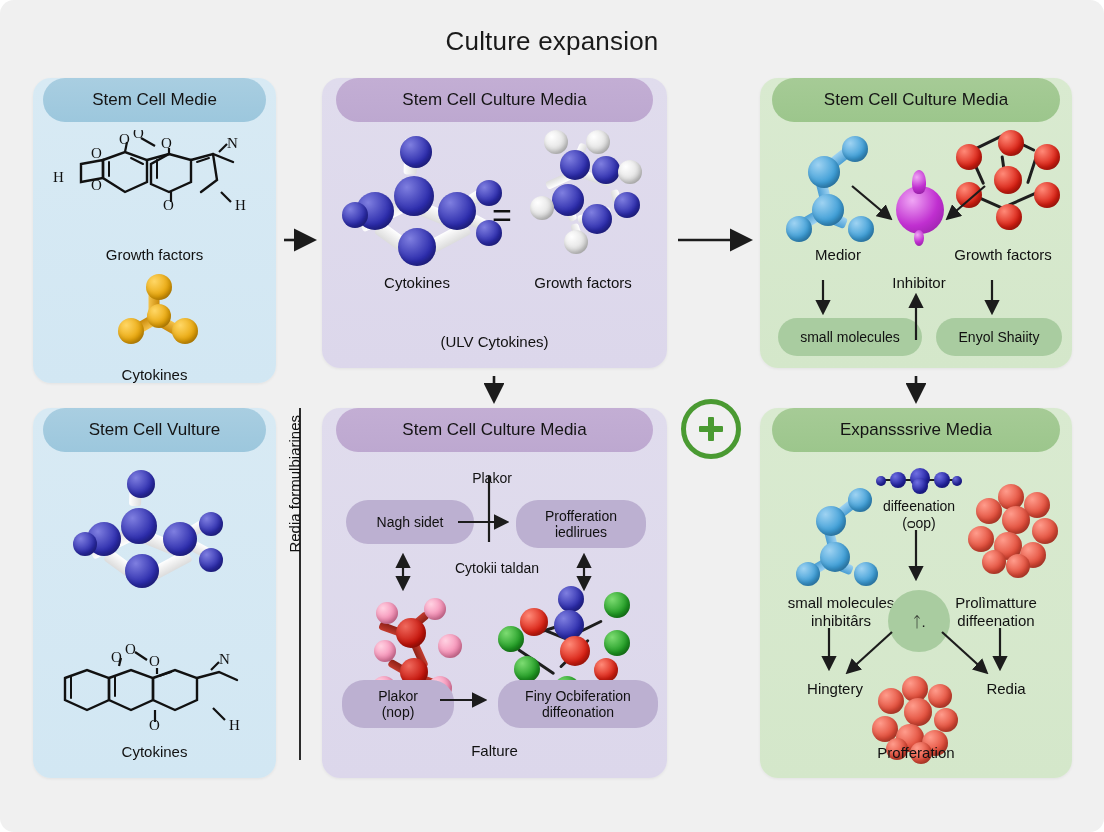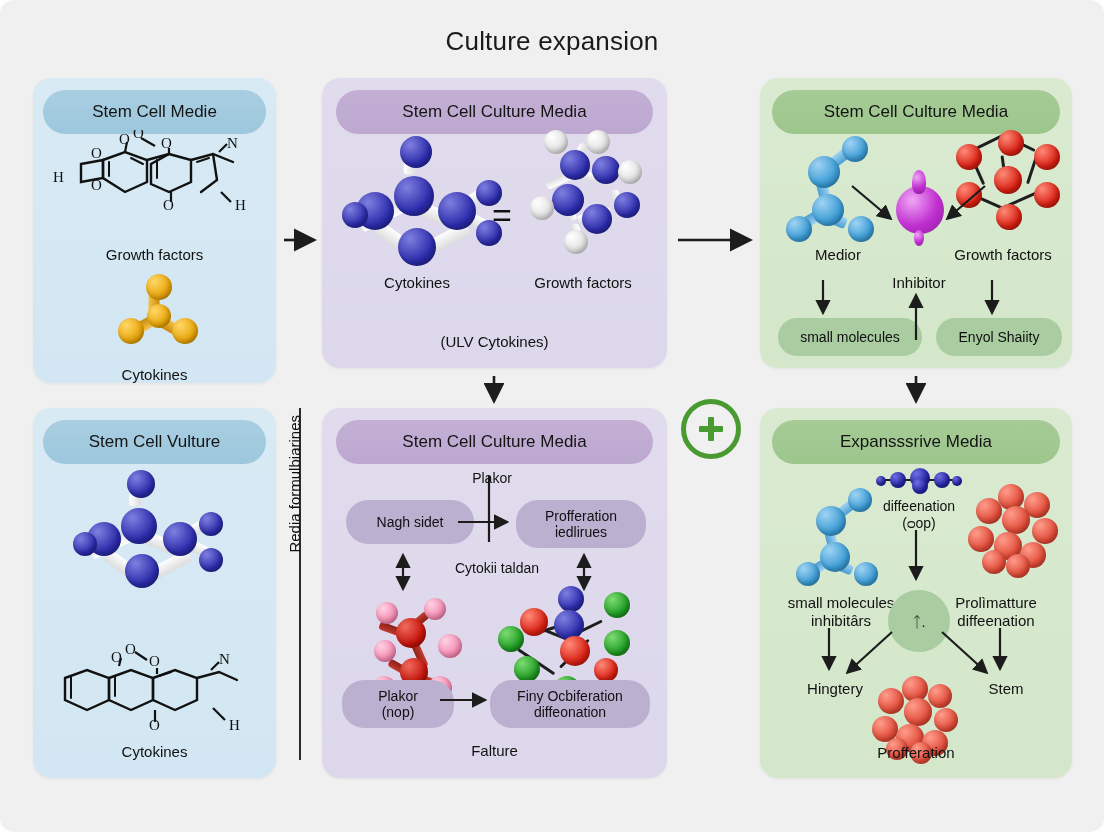--- a/index.html
+++ b/index.html
@@ -16,21 +16,21 @@
   }
   .title{
     position:absolute;left:0;top:26px;width:1104px;
     text-align:center;
     font-size:26px;color:#1a1a1a;letter-spacing:.2px;
   }
 
   
   .panel{position:absolute;border-radius:18px;box-shadow:0 1px 3px rgba(0,0,0,.06);}
   .panel-head{
-    position:absolute;left:4%;top:12px;width:92%;height:44px;
+    position:absolute;left:4%;top:0;width:92%;height:44px;
     border-radius:22px;
     display:flex;align-items:center;justify-content:center;
     font-size:17px;color:#141414;
   }
   .blue   {background:linear-gradient(180deg,#d8eaf4 0%,#d2e7f3 100%);}
   .blue   .panel-head{background:linear-gradient(180deg,#a9cee1 0%,#9cc7dd 100%);}
   .purple {background:linear-gradient(180deg,#e0dced 0%,#dcd7eb 100%);}
   .purple .panel-head{background:linear-gradient(180deg,#c3aed4 0%,#bda8d0 100%);}
   .green  {background:linear-gradient(180deg,#d9ead0 0%,#d4e7ca 100%);}
   .green  .panel-head{background:linear-gradient(180deg,#a6cb96 0%,#9cc68c 100%);}
@@ -306,21 +306,21 @@
       <div class="atom g" style="left:106px;top:44px;width:26px;height:26px;"></div>
       <div class="atom g" style="left:16px;top:70px;width:26px;height:26px;"></div>
       <div class="atom r" style="left:96px;top:72px;width:24px;height:24px;"></div>
       <div class="atom g" style="left:56px;top:90px;width:26px;height:26px;"></div>
     </div>
 
     <div class="pill pp" style="left:20px;top:272px;width:112px;height:48px;">
       <span style="white-space:pre-line;">Plakor
 (nop)</span>
     </div>
-    <div class="pill pp" style="left:168px;top:272px;width:160px;height:48px;">
+    <div class="pill pp" style="left:176px;top:272px;width:160px;height:48px;">
       <span style="white-space:pre-line;">Finy Ocbiferation
 diffeonation</span>
     </div>
 
     <div class="cap" style="left:0;top:334px;width:345px;">Falture</div>
   </div>
 
   <div class="panel green" id="p-topright">
     <div class="panel-head">Stem Cell Culture Media</div>
 
@@ -408,21 +408,21 @@
     <div class="cap" style="left:6px;top:186px;width:150px;white-space:pre-line;">small molecules
 inhibitȃrs</div>
 
     <div style="position:absolute;left:128px;top:182px;width:62px;height:62px;border-radius:50%;background:#a9ccA0;
                 display:flex;align-items:center;justify-content:center;font-size:15px;color:#1a1a1a;">ᛏ.</div>
 
     <div class="cap" style="left:160px;top:186px;width:152px;white-space:pre-line;">Prolìmatture
 diffeenation</div>
 
     <div class="cap" style="left:10px;top:272px;width:130px;">Hingtery</div>
-    <div class="cap" style="left:186px;top:272px;width:120px;">Stem</div>
+    <div class="cap" style="left:186px;top:272px;width:120px;">Redia</div>
 
     <div class="mol cluster" style="left:112px;top:268px;width:92px;height:88px;">
       <div class="atom rs" style="left:30px;top:0px;width:26px;height:26px;"></div>
       <div class="atom rs" style="left:56px;top:8px;width:24px;height:24px;"></div>
       <div class="atom rs" style="left:6px;top:12px;width:26px;height:26px;"></div>
       <div class="atom rs" style="left:32px;top:22px;width:28px;height:28px;"></div>
       <div class="atom rs" style="left:62px;top:32px;width:24px;height:24px;"></div>
       <div class="atom rs" style="left:0px;top:40px;width:26px;height:26px;"></div>
       <div class="atom rs" style="left:24px;top:48px;width:28px;height:28px;"></div>
       <div class="atom rs" style="left:50px;top:54px;width:26px;height:26px;"></div>

